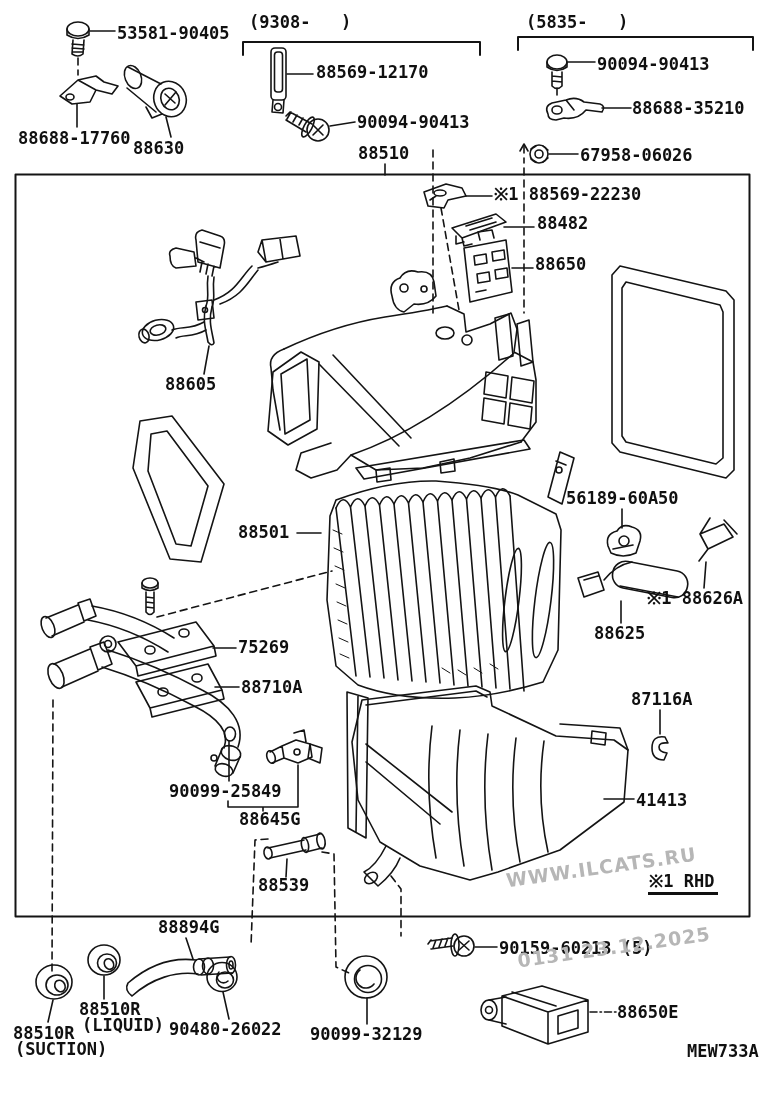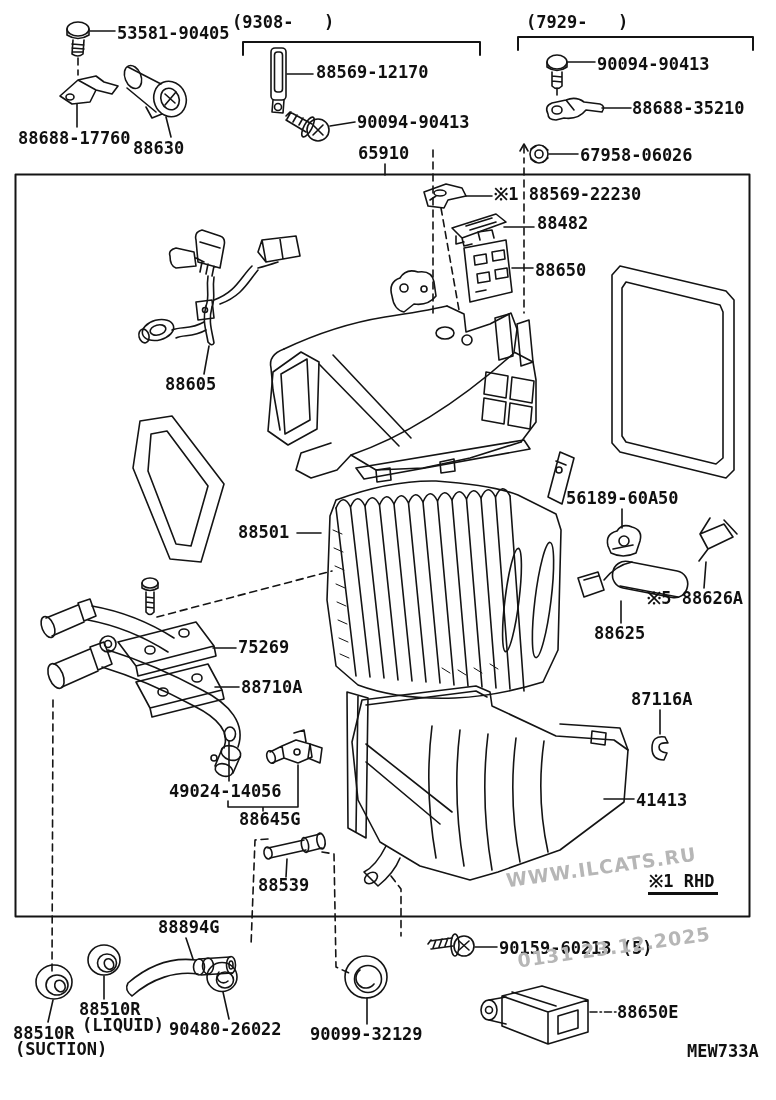--- a/index.html
+++ b/index.html
@@ -319,43 +319,43 @@
       <path d="M157,617 L332,571"></path>
       <path d="M53,700 L52,972"></path>
       <path d="M268,839 L255,840 L251,946"></path>
       <path d="M322,852 L334,854 L336,967 L349,973"></path>
       <path d="M391,876 L401,889 L401,936"></path>
     </g>
     <path d="M590,1012 L616,1012" stroke-dasharray="7 3 1.5 3"></path>
   </g>
 </svg>
 
-<div class="lbl" style="left:232px;top:13px">(9308-   )</div>
-<div class="lbl" style="left:526px;top:13px">(7929-   )</div>
+<div class="lbl" style="left:249px;top:13px">(9308-   )</div>
+<div class="lbl" style="left:526px;top:13px">(5835-   )</div>
 
 <div class="lbl" style="left:117px;top:24px">53581-90405</div>
 <div class="lbl" style="left:18px;top:129px">88688-17760</div>
 <div class="lbl" style="left:133px;top:139px">88630</div>
 <div class="lbl" style="left:316px;top:63px">88569-12170</div>
 <div class="lbl" style="left:357px;top:113px">90094-90413</div>
 <div class="lbl" style="left:597px;top:55px">90094-90413</div>
 <div class="lbl" style="left:632px;top:99px">88688-35210</div>
 <div class="lbl" style="left:580px;top:146px">67958-06026</div>
-<div class="lbl" style="left:358px;top:144px">65910</div>
+<div class="lbl" style="left:358px;top:144px">88510</div>
 <div class="lbl" style="left:494px;top:185px">※1 88569-22230</div>
 <div class="lbl" style="left:537px;top:214px">88482</div>
-<div class="lbl" style="left:535px;top:261px">88650</div>
+<div class="lbl" style="left:535px;top:255px">88650</div>
 <div class="lbl" style="left:165px;top:375px">88605</div>
 <div class="lbl" style="left:238px;top:523px">88501</div>
 <div class="lbl" style="left:566px;top:489px">56189-60A50</div>
-<div class="lbl" style="left:647px;top:589px">※5 88626A</div>
+<div class="lbl" style="left:647px;top:589px">※1 88626A</div>
 <div class="lbl" style="left:594px;top:624px">88625</div>
 <div class="lbl" style="left:238px;top:638px">75269</div>
 <div class="lbl" style="left:241px;top:678px">88710A</div>
-<div class="lbl" style="left:169px;top:782px">49024-14056</div>
+<div class="lbl" style="left:169px;top:782px">90099-25849</div>
 <div class="lbl" style="left:239px;top:810px">88645G</div>
 <div class="lbl" style="left:631px;top:690px">87116A</div>
 <div class="lbl" style="left:636px;top:791px">41413</div>
 <div class="lbl underline" style="left:648px;top:872px">※1 RHD</div>
 <div class="lbl" style="left:258px;top:876px">88539</div>
 <div class="lbl" style="left:158px;top:918px">88894G</div>
 <div class="lbl" style="left:79px;top:1000px">88510R</div>
 <div class="lbl" style="left:82px;top:1016px">(LIQUID)</div>
 <div class="lbl" style="left:13px;top:1024px">88510R</div>
 <div class="lbl" style="left:15px;top:1040px">(SUCTION)</div>

